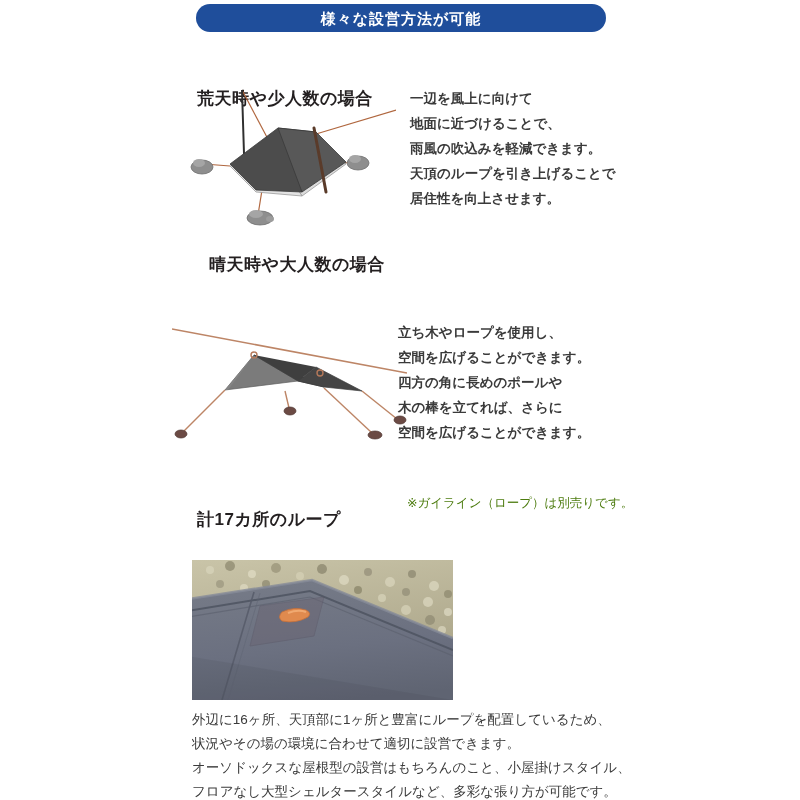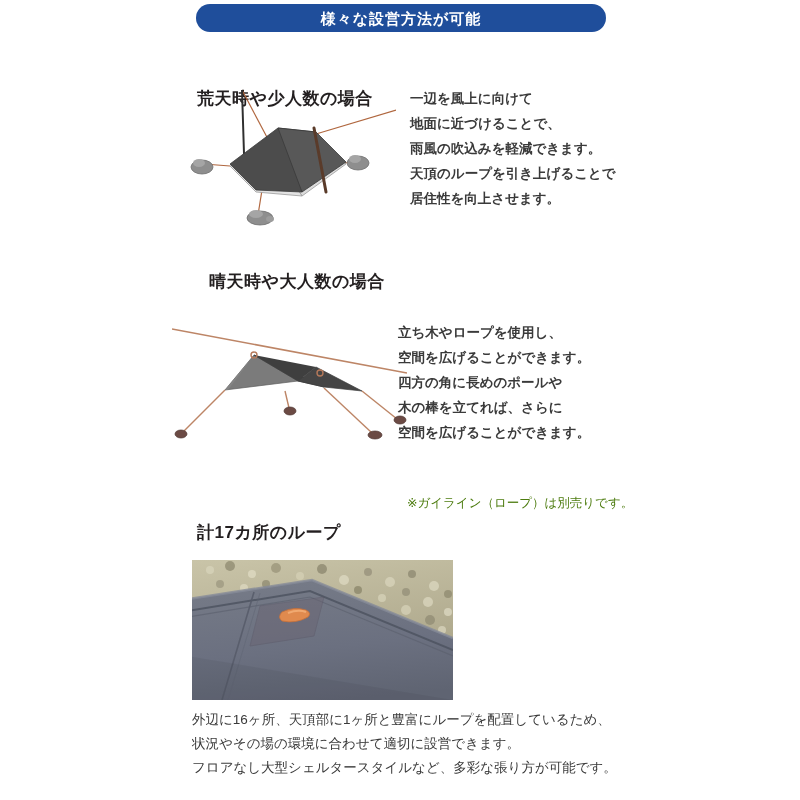--- a/index.html
+++ b/index.html
@@ -47,22 +47,22 @@
   
   .section-heading {
     position: absolute;
     font-size: 17px;
     font-weight: bold;
     color: #231f20;
     letter-spacing: 0.5px;
     white-space: nowrap;
   }
   #heading-1 { left: 197px; top: 43px; margin-top: 44px; }
-  #heading-2 { left: 197px; top: 270px; padding-left: 12px; }
-  #heading-3 { left: 197px; top: 521px; }
+  #heading-2 { left: 197px; top: 253px; padding-left: 12px; }
+  #heading-3 { left: 197px; top: 508px; }
 
   
   .body-text {
     position: absolute;
     font-size: 13.5px;
     color: #3a3a3a;
     line-height: 25px;
     white-space: nowrap;
     font-weight: bold;
   }
@@ -278,16 +278,17 @@
         <path d="M96,53 q10,-4 18,-1" fill="none" stroke="#f0a971" stroke-width="2"></path>
 
         <path d="M-10,95 L261,140 L261,150 L-10,150 Z" fill="#000000" opacity="0.05"></path>
       </g>
     </svg>
   </div>
 
   <div class="bottom-text">
     <div>外辺に16ヶ所、天頂部に1ヶ所と豊富にループを配置しているため、</div>
     <div>状況やその場の環境に合わせて適切に設営できます。</div>
+    <div>オーソドックスな屋根型の設営はもちろんのこと、小屋掛けスタイル、</div>
     <div>フロアなし大型シェルタースタイルなど、多彩な張り方が可能です。</div>
   </div>
 
 </div>
 
 </body></html>

